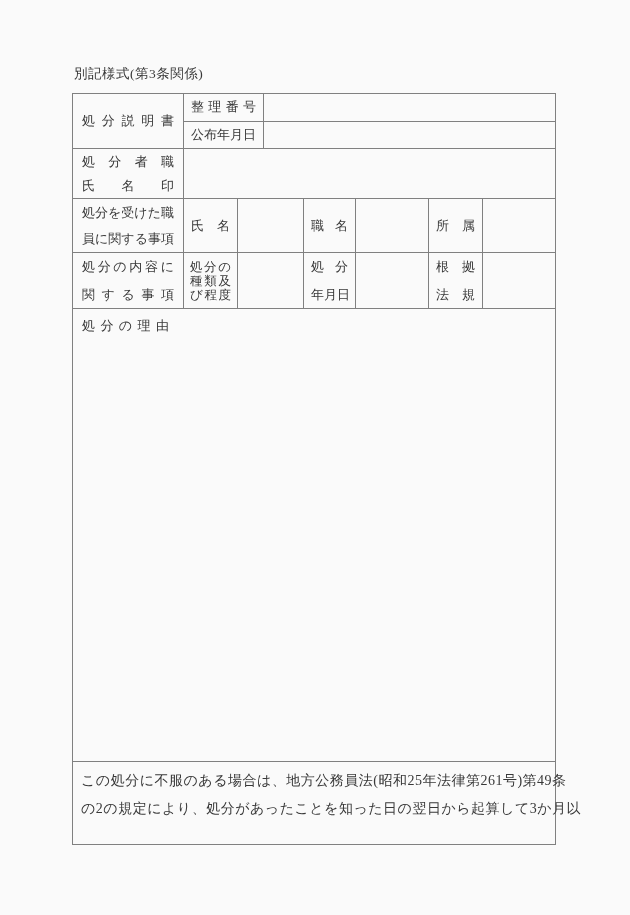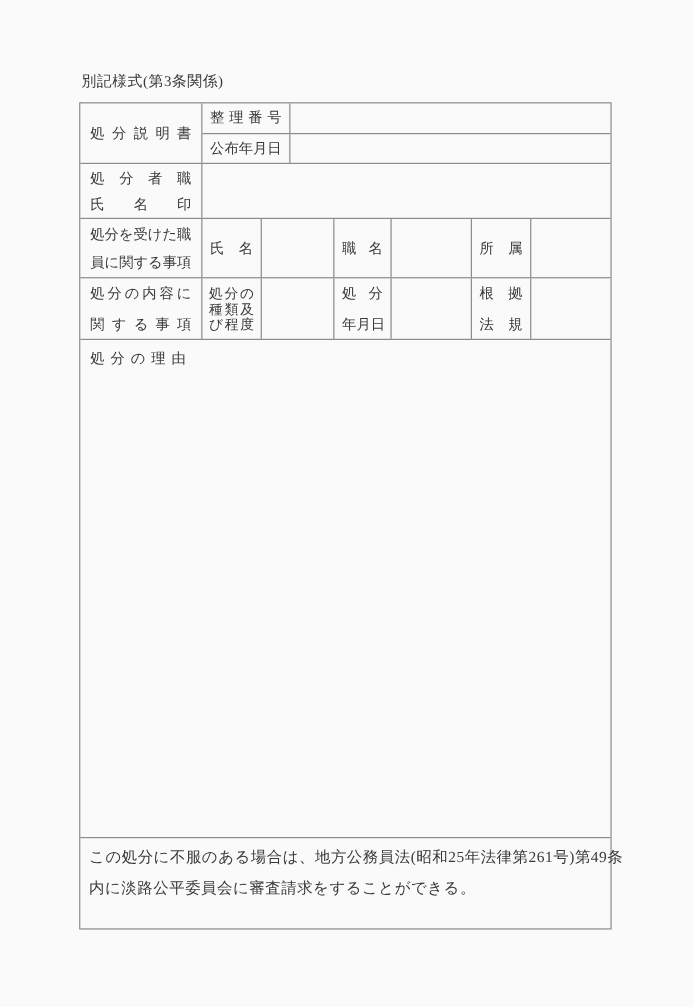--- a/index.html
+++ b/index.html
@@ -304,18 +304,18 @@
               <span>由</span>
             </div>
         </div>
         <div></div>
       </div>
     </div>
 
     <div class="tr r7">
       <div class="td w-fill note-cell">
         <div class="note-line">この処分に不服のある場合は、地方公務員法(昭和25年法律第261号)第49条</div>
-        <div class="note-line">内に淡路公平委員会に審査請求をすることができる。</div>
+        <div class="note-line">の2の規定により、処分があったことを知った日の翌日から起算して3か月以</div>
       </div>
     </div>
 
   </div>
 </div>
 
 </body></html>

